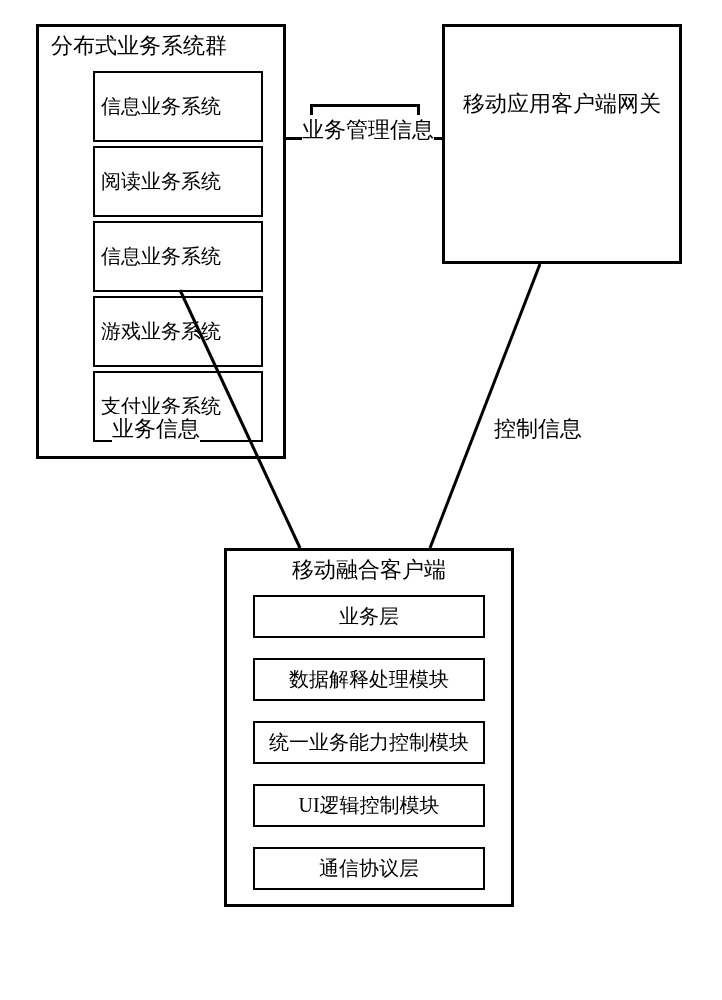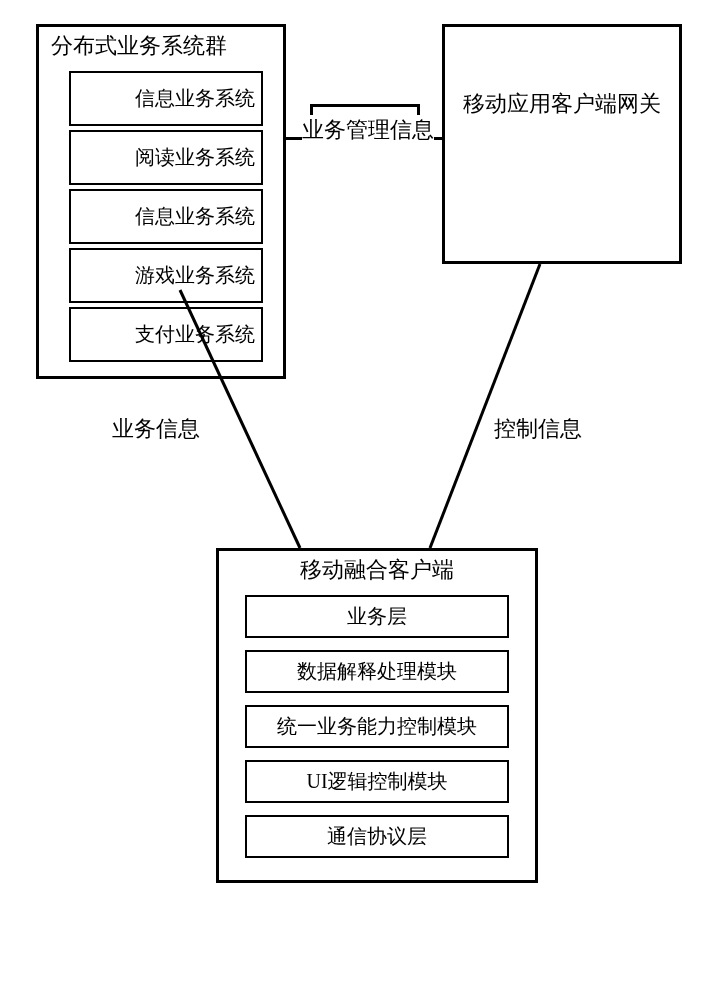--- a/index.html
+++ b/index.html
@@ -23,46 +23,47 @@
     .box-title.center { text-align: center; }
     .inner-list {
       padding: 6px 20px 14px 30px;
       display: flex;
       flex-direction: column;
       gap: 4px;
     }
     .inner-item {
       border: 2px solid #000;
       font-size: 20px;
-      padding: 12px 6px;
-      text-align: right;
+      padding: 20px 6px;
+      text-align: left;
       white-space: nowrap;
+      margin-left: 24px;
     }
     .gateway-text {
       font-size: 22px;
       padding: 60px 12px 0 18px;
       line-height: 1.5;
     }
     .label {
       position: absolute;
       font-size: 22px;
       background: #fff;
       white-space: nowrap;
     }
     .connector {
       position: absolute;
       background: #000;
     }
     .hline { height: 3px; }
     .vline { width: 3px; }
     .client-inner-list {
-      padding: 6px 26px 22px 26px;
+      padding: 6px 26px 14px 26px;
       display: flex;
       flex-direction: column;
-      gap: 12px;
+      gap: 20px;
     }
     .client-inner-item {
       border: 2px solid #000;
       font-size: 20px;
       padding: 6px 4px;
       text-align: center;
       white-space: nowrap;
     }
     svg.diag {
       position: absolute;
@@ -88,21 +89,21 @@
 </div>
 
 <div class="connector vline" style="left:310px; top:104px; height:36px;"></div>
 <div class="connector hline" style="left:310px; top:104px; width:110px;"></div>
 <div class="connector vline" style="left:417px; top:104px; height:36px;"></div>
 <div class="connector hline" style="left:286px; top:137px; width:27px;"></div>
 <div class="connector hline" style="left:417px; top:137px; width:25px;"></div>
 
 <div class="label" style="left:302px; top:74px;margin-top:41px;">业务管理信息</div>
 
-<div class="box" style="left:216px; top:548px; width:322px;">
+<div class="box" style="left:224px; top:548px; width:290px;">
   <div class="box-title center">移动融合客户端</div>
   <div class="client-inner-list">
     <div class="client-inner-item">业务层</div>
     <div class="client-inner-item">数据解释处理模块</div>
     <div class="client-inner-item">统一业务能力控制模块</div>
     <div class="client-inner-item">UI逻辑控制模块</div>
     <div class="client-inner-item">通信协议层</div>
   </div>
 </div>
 

